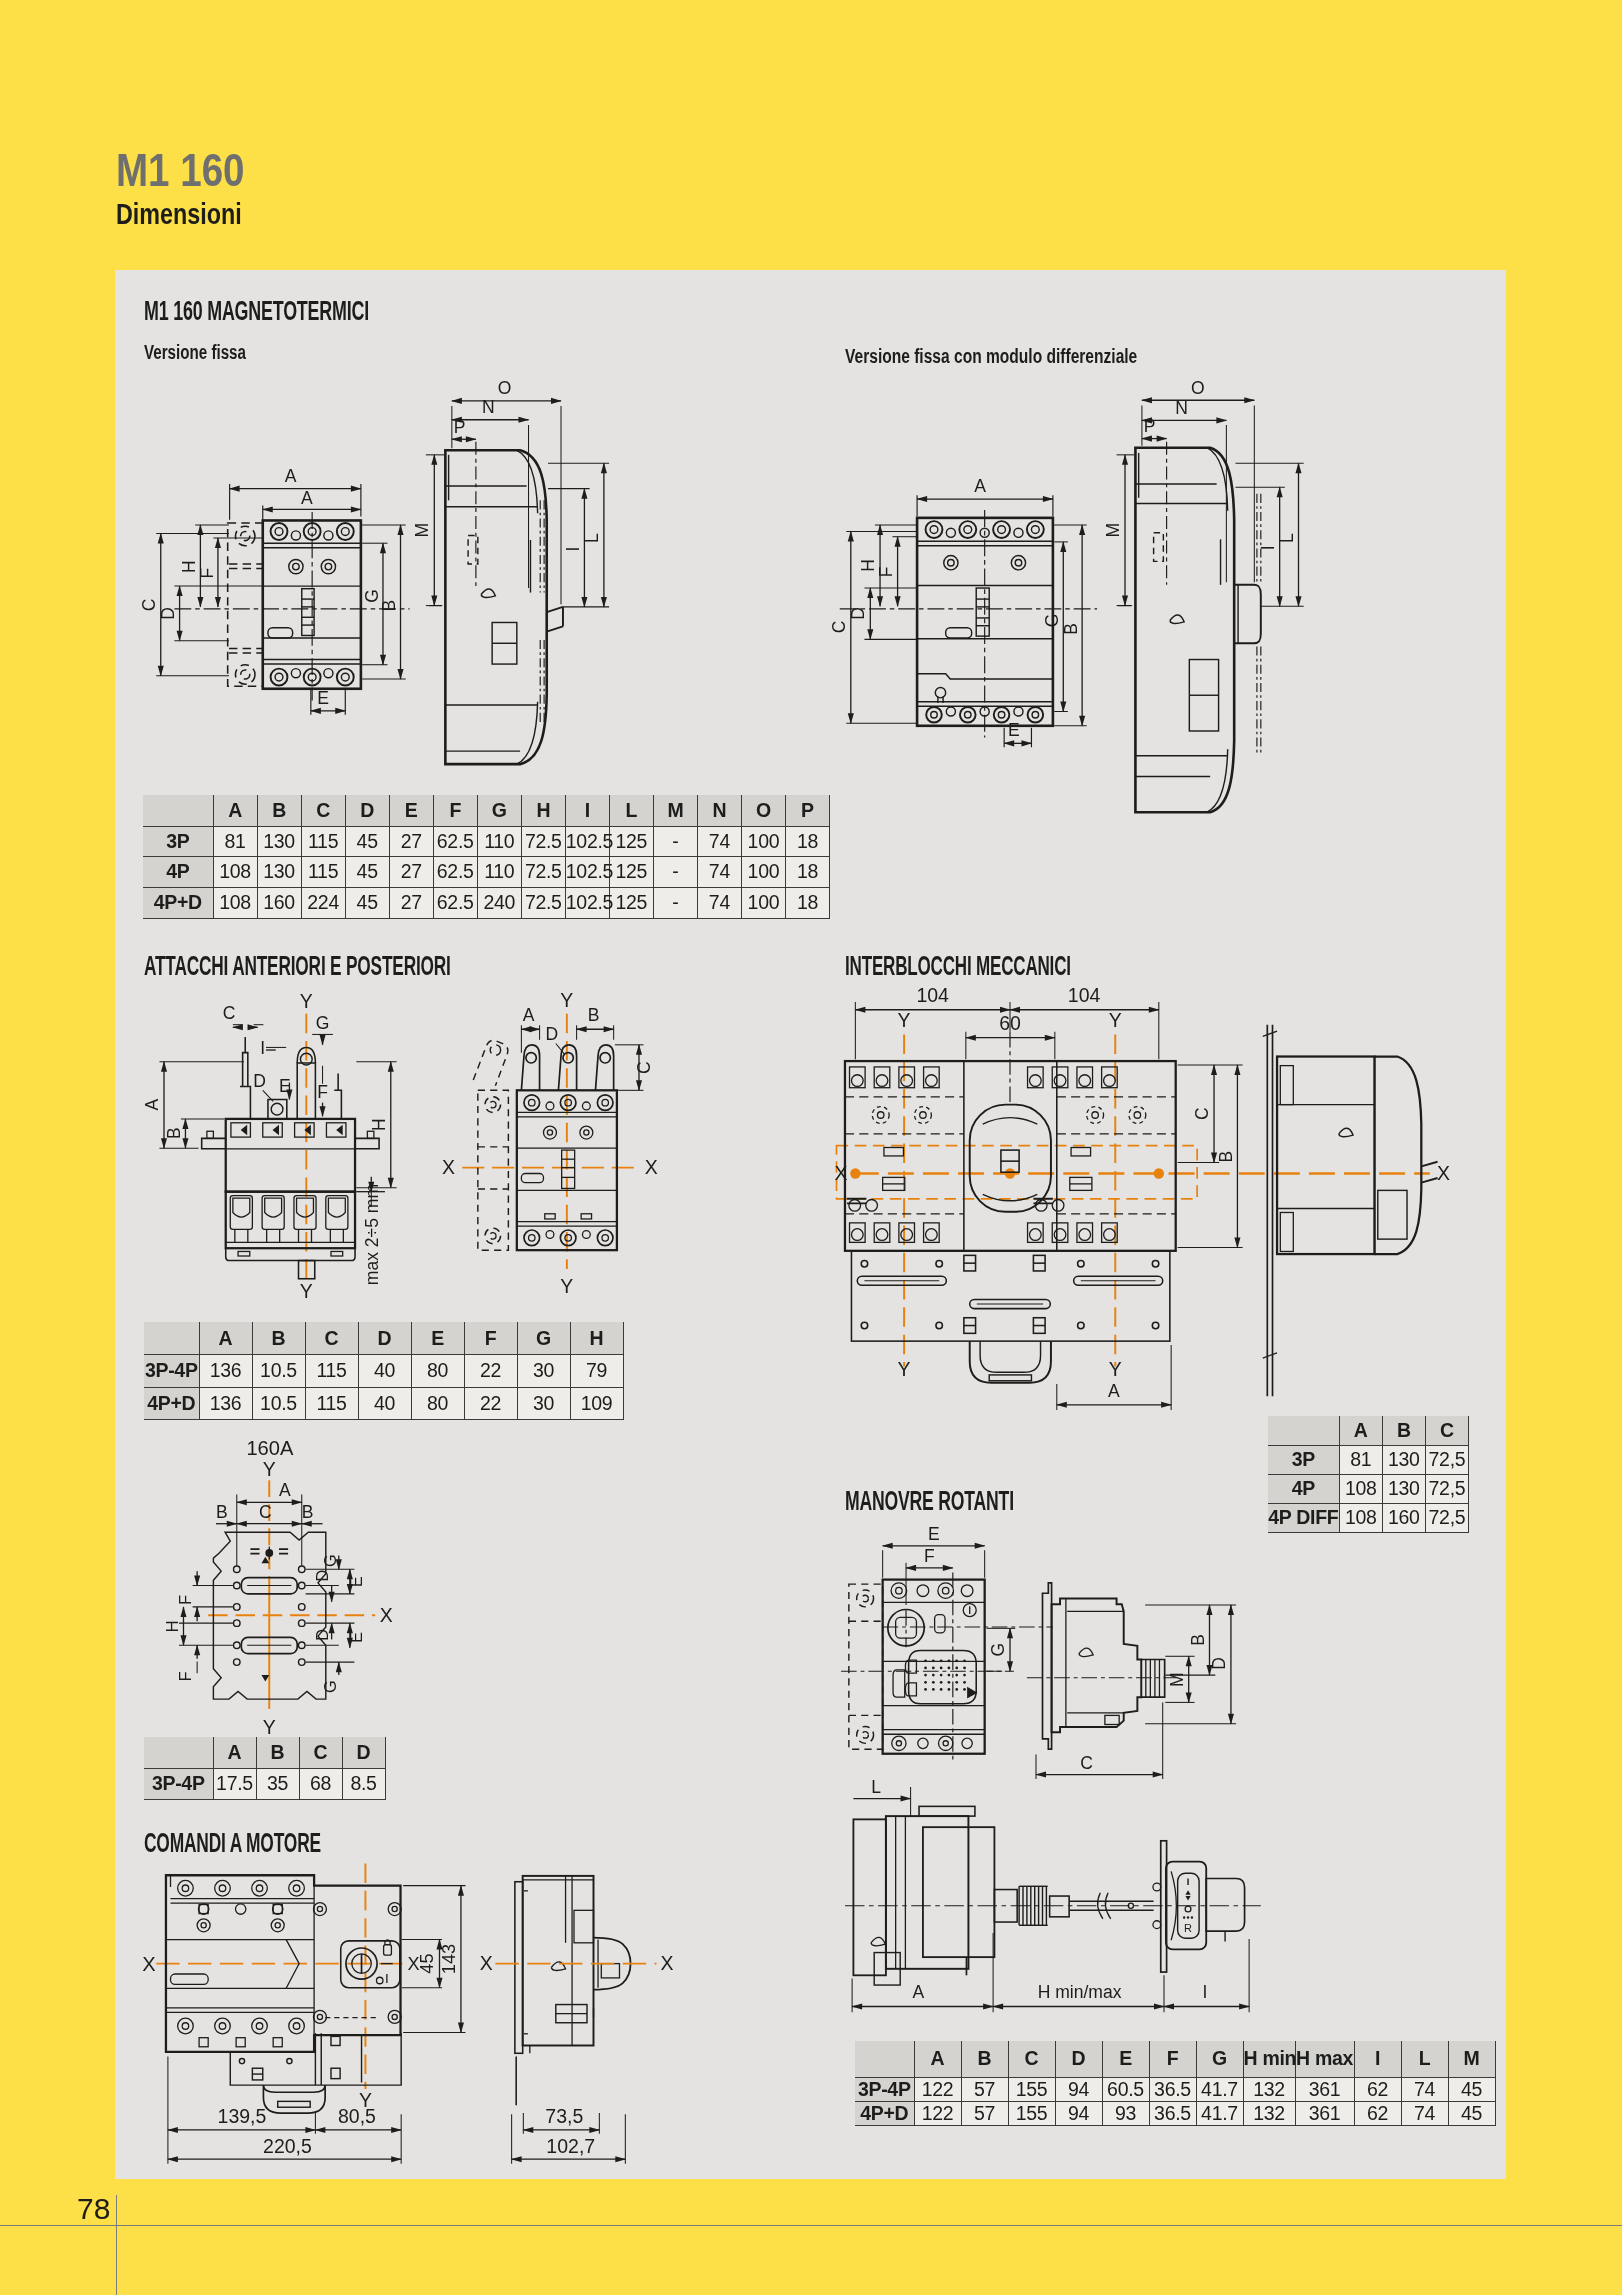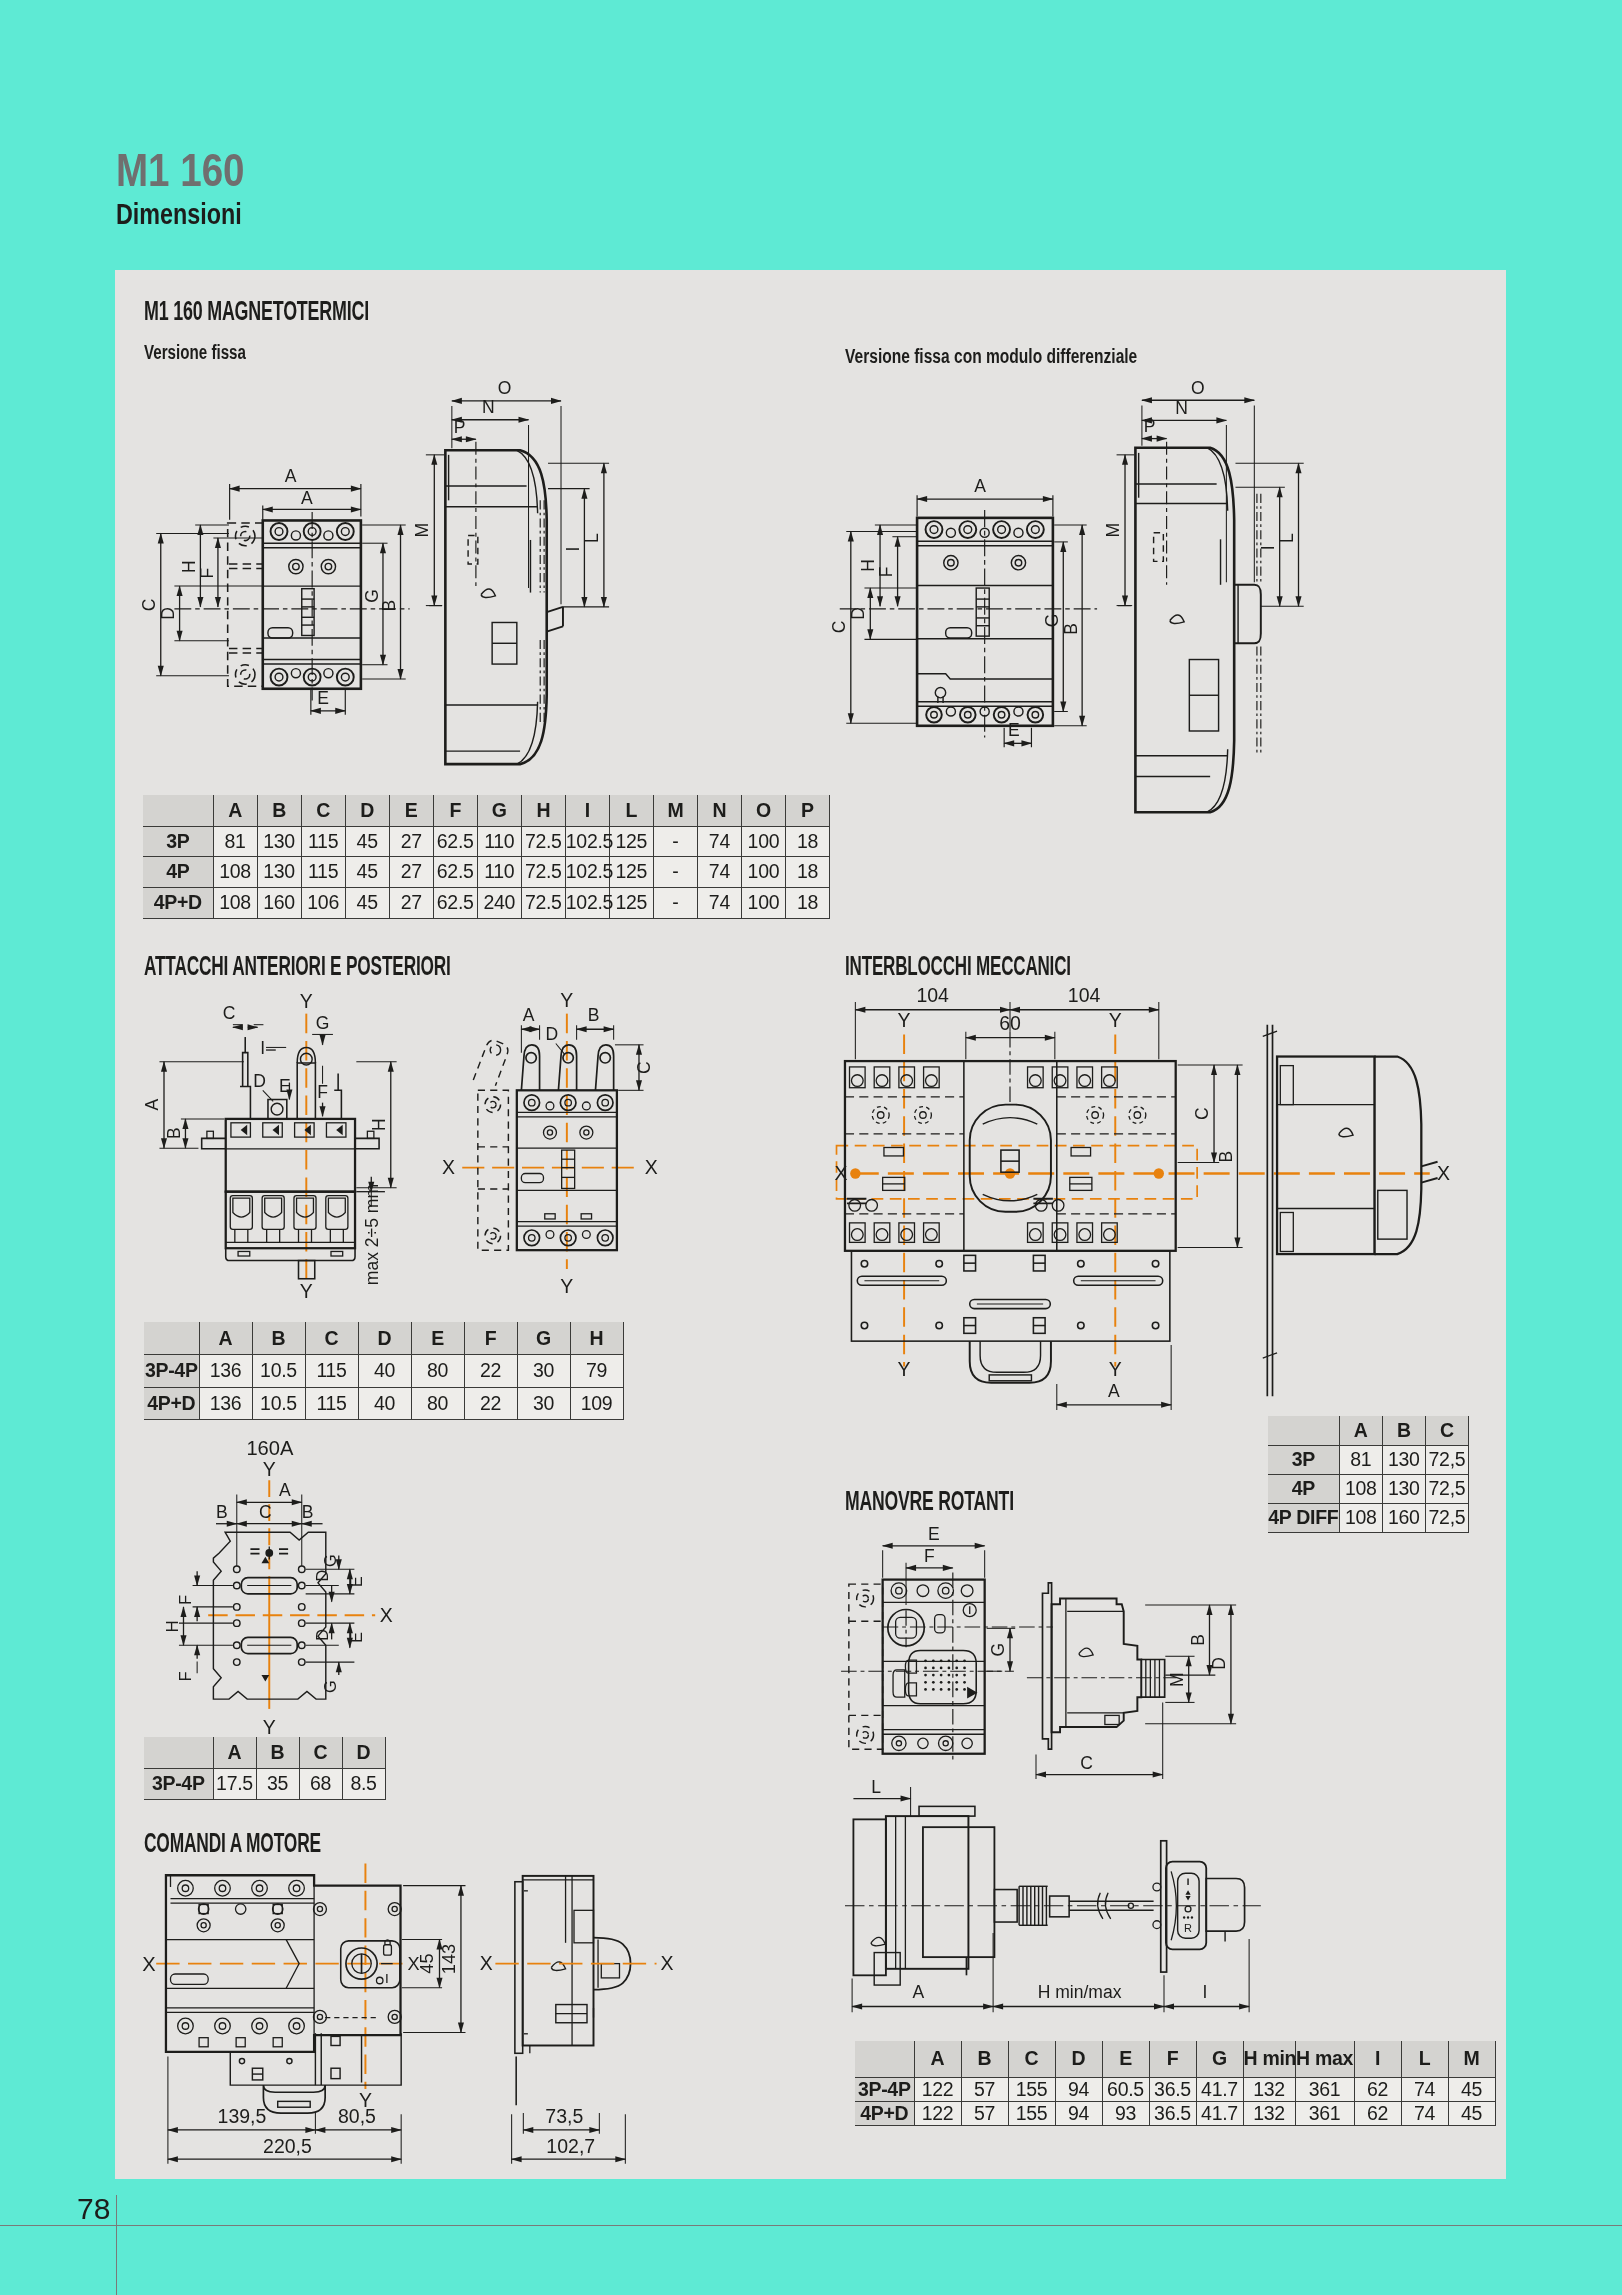--- a/index.html
+++ b/index.html
@@ -1,16 +1,16 @@
 <!DOCTYPE html>
 <html style="font-size:10.4px"><head>
 <meta charset="utf-8">
 <style>
   html,body{margin:0;padding:0;background:#fff;}
-  #page{position:relative;width:1623px;height:2295px;background:#5eead4;overflow:hidden;
+  #page{position:relative;width:1623px;height:2295px;background:#fde047;overflow:hidden;
         font-family:"Liberation Sans",sans-serif;color:#1d1d1b;}
   .abs{position:absolute;}
   .gpanel{position:absolute;left:115px;top:270px;width:1391px;height:1909px;background:#e4e3e1;}
   .h1{position:absolute;font-weight:bold;color:#706f6f;font-size:47px;letter-spacing:0px;}
   .h2{position:absolute;font-weight:bold;color:#1d1d1b;font-size:29px;}
   .sh{position:absolute;font-weight:bold;color:#1d1d1b;font-size:27px;letter-spacing:-0.3px;}
   .ssh{position:absolute;font-weight:bold;color:#1d1d1b;font-size:20px;}
   table.t{border-collapse:collapse;table-layout:fixed;position:absolute;
           font-family:"Liberation Sans",sans-serif;}
   table.t td{border:1.3px solid #3a3a38;text-align:center;vertical-align:middle;
@@ -100,21 +100,21 @@
           <td>125</td>
           <td>-</td>
           <td>74</td>
           <td>100</td>
           <td>18</td>
         </tr>
     <tr style="height:31px">
           <td class="h">4P+D</td>
           <td>108</td>
           <td>160</td>
-          <td>106</td>
+          <td>224</td>
           <td>45</td>
           <td>27</td>
           <td>62.5</td>
           <td>240</td>
           <td>72.5</td>
           <td>102.5</td>
           <td>125</td>
           <td>-</td>
           <td>74</td>
           <td>100</td>

